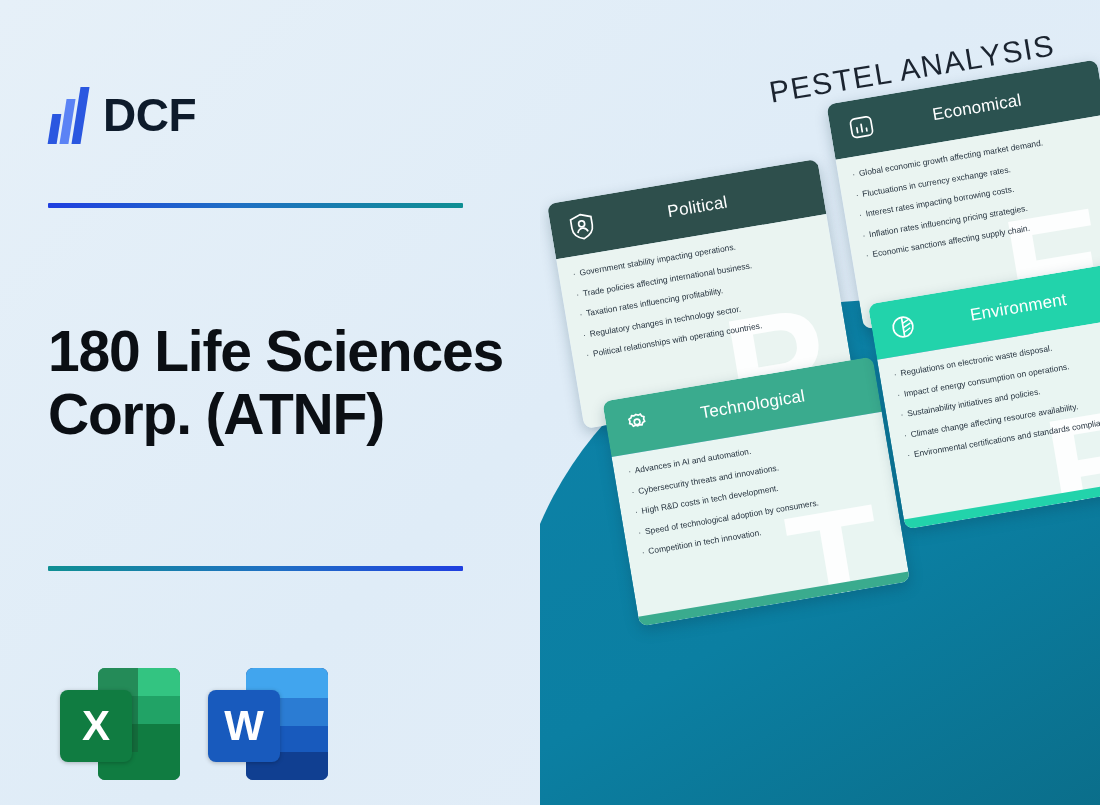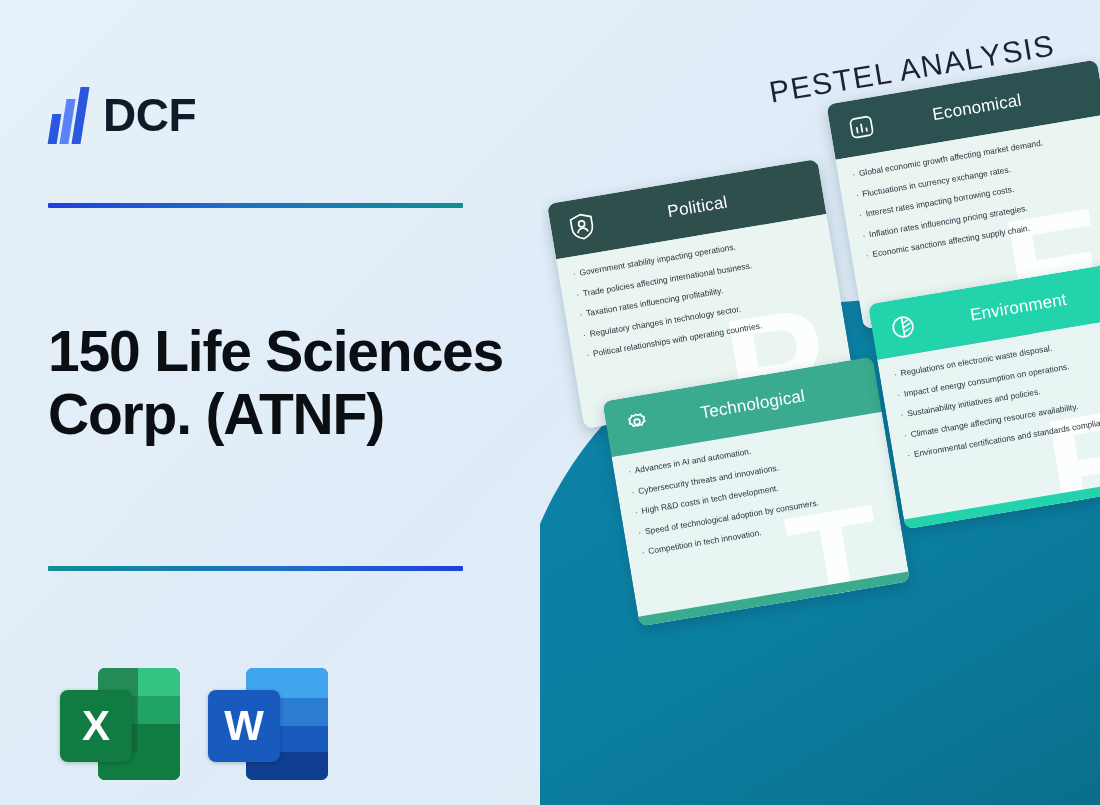--- a/index.html
+++ b/index.html
@@ -278,21 +278,21 @@
     <div class="logo-mark">
       <span class="bar b1"></span>
       <span class="bar b2"></span>
       <span class="bar b3"></span>
     </div>
     <div class="logo-text">DCF</div>
   </div>
 
   <div class="rule top"></div>
 
-  <h1 class="company-title">150 Life Sciences Corp. (ATNF)</h1>
+  <h1 class="company-title">180 Life Sciences Corp. (ATNF)</h1>
 
   <div class="rule bottom"></div>
 
   <div class="file-icons">
     <div class="doc-icon excel">
       <div class="page">
         <i class="q1"></i>
           <i class="q2"></i>
           <i class="q3"></i>
           <i class="half"></i>

